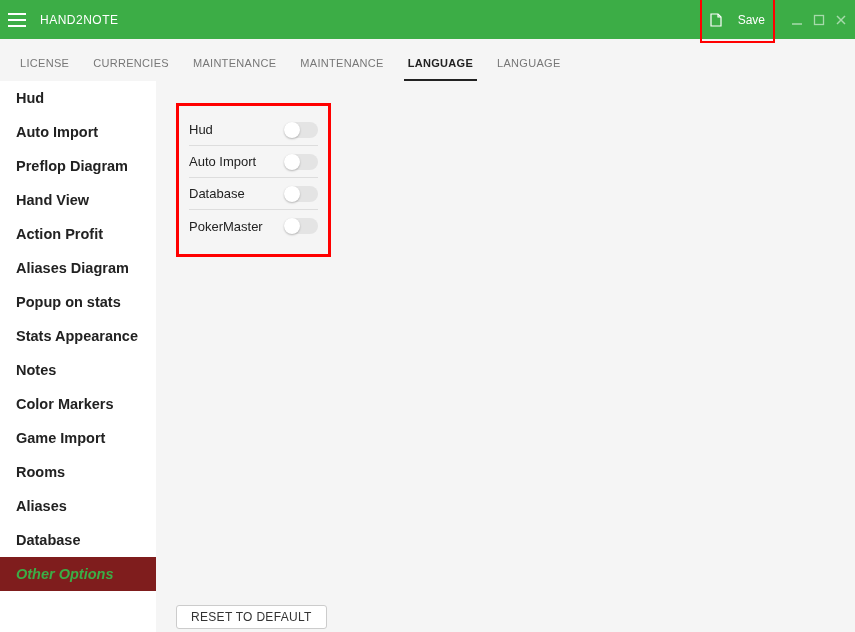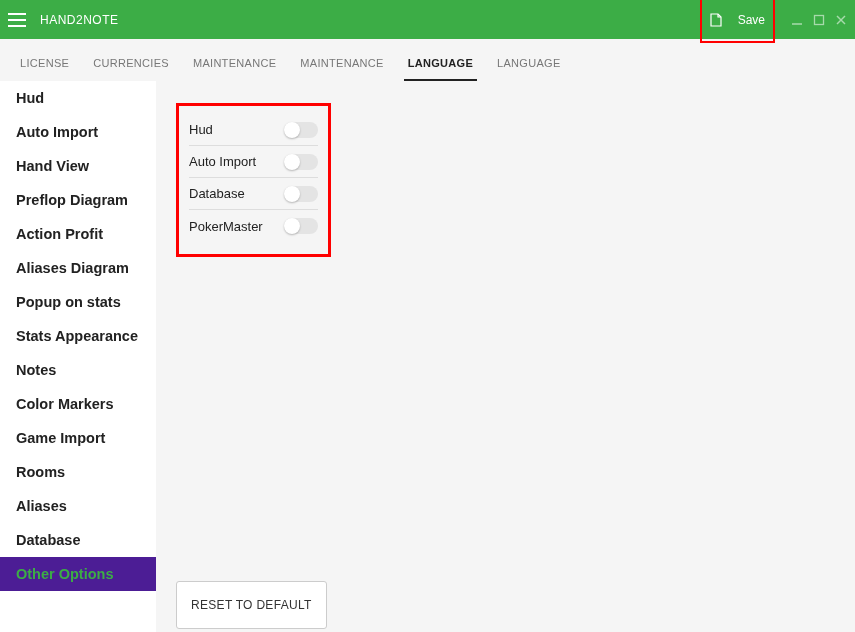--- a/index.html
+++ b/index.html
@@ -42,21 +42,21 @@
   .tab.active::after {
     content: ""; position: absolute; left: -2px; right: -2px; bottom: 0; height: 2px; background: #222;
   }
 
   
   .body { display: flex; height: calc(632px - 26px - 42px); }
   .sidebar { width: 156px; background: #fff; }
   .sidebar-item {
     padding: 9px 0 9px 16px; font-size: 14.5px; font-weight: 700; color: #222; cursor: pointer;
   }
-  .sidebar-item.active { background: #4c1d95; color: #3cad46; }
+  .sidebar-item.active { background: #7f1d1d; color: #3cad46; font-style: italic; }
 
   .main { flex: 1; background: #f5f5f5; position: relative; padding: 22px 0 0 20px; }
 
   .toggle-panel {
     width: 155px; border: 3px solid #ff0000; padding: 8px 10px 12px 10px; background: #f5f5f5;
   }
   .toggle-row {
     display: flex; align-items: center; justify-content: space-between;
     height: 32px; border-bottom: 1px solid #ddd; font-size: 13px; color: #222;
   }
@@ -66,21 +66,21 @@
     flex: 0 0 auto;
   }
   .toggle::after {
     content: ""; position: absolute; width: 16px; height: 16px; border-radius: 50%;
     background: #fff; top: 0; left: 0; box-shadow: 0 1px 2px rgba(0,0,0,0.25);
   }
 
   .reset-btn {
     position: absolute; left: 20px; bottom: 16px;
     background: #fff; border: 1px solid #ccc; border-radius: 3px;
-    padding: 16px 14px; font-size: 12px; letter-spacing: 0.3px; color: #333; cursor: pointer;
+    padding: 4px 14px; font-size: 12px; letter-spacing: 0.3px; color: #333; cursor: pointer;
   }
 </style>
 </head>
 <body>
 
 <div class="titlebar">
   <div class="menu-icon">
     <span></span>
       <span></span>
       <span></span>
@@ -123,22 +123,22 @@
       <div class="tab">MAINTENANCE</div>
       <div class="tab active">LANGUAGE</div>
       <div class="tab">LANGUAGE</div>
     </div>
 </div>
 
 <div class="body">
   <div class="sidebar" id="sidebar">
       <div class="sidebar-item">Hud</div>
       <div class="sidebar-item">Auto Import</div>
+      <div class="sidebar-item">Preflop Diagram</div>
       <div class="sidebar-item">Hand View</div>
-      <div class="sidebar-item">Preflop Diagram</div>
       <div class="sidebar-item">Action Profit</div>
       <div class="sidebar-item">Aliases Diagram</div>
       <div class="sidebar-item">Popup on stats</div>
       <div class="sidebar-item">Stats Appearance</div>
       <div class="sidebar-item">Notes</div>
       <div class="sidebar-item">Color Markers</div>
       <div class="sidebar-item">Game Import</div>
       <div class="sidebar-item">Rooms</div>
       <div class="sidebar-item">Aliases</div>
       <div class="sidebar-item">Database</div>

